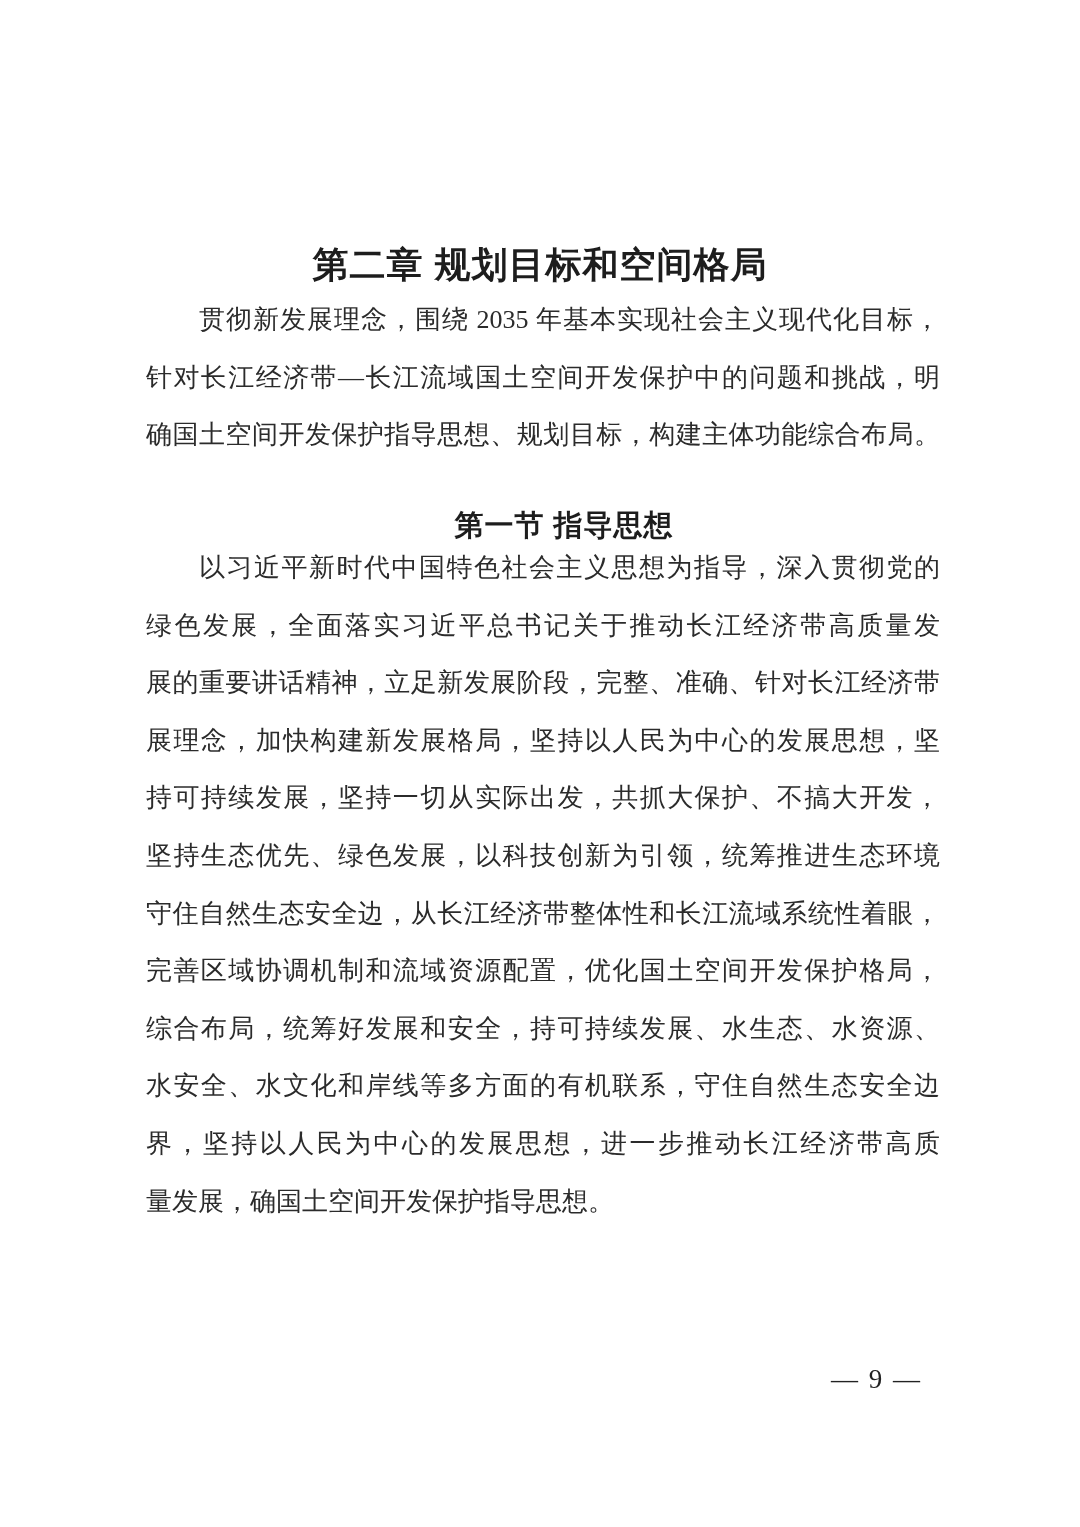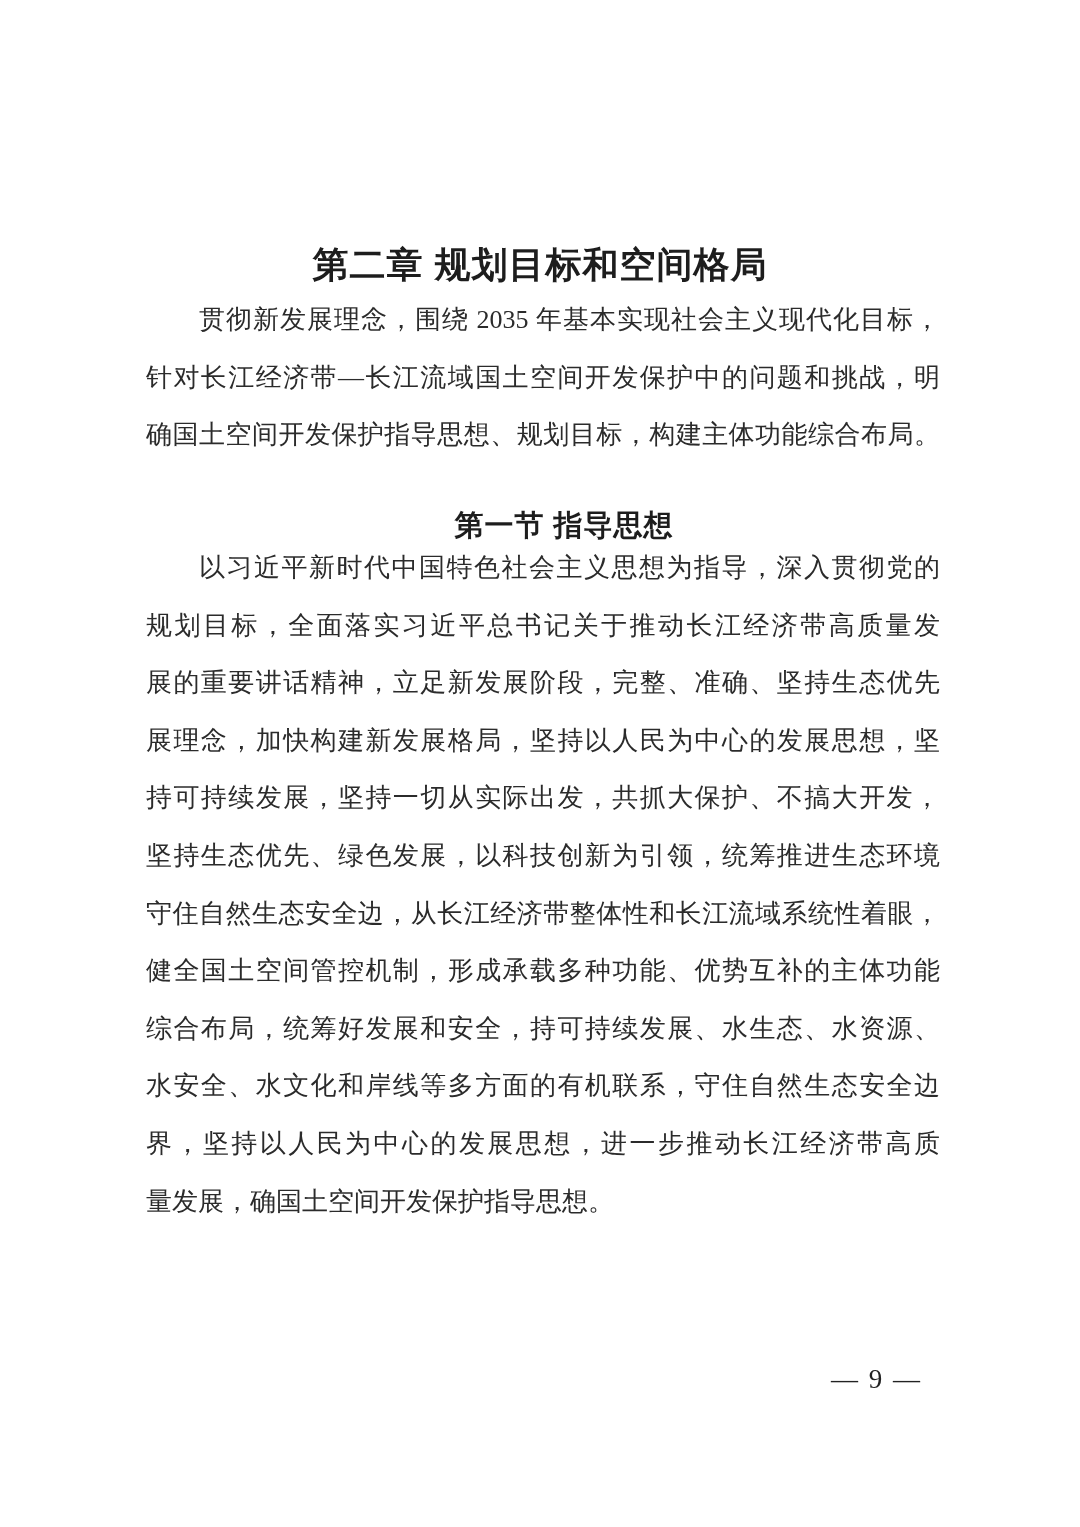--- a/index.html
+++ b/index.html
@@ -90,27 +90,27 @@
   <div class="para para-intro">
       <div class="line indent">贯彻新发展理念，围绕 2035 年基本实现社会主义现代化目标，</div>
       <div class="line">针对长江经济带—长江流域国土空间开发保护中的问题和挑战，明</div>
       <div class="line">确国土空间开发保护指导思想、规划目标，构建主体功能综合布局。</div>
     </div>
 
   <h2 class="section-title">第一节 指导思想</h2>
 
   <div class="para para-body">
       <div class="line indent">以习近平新时代中国特色社会主义思想为指导，深入贯彻党的</div>
-      <div class="line">规划目标，全面落实习近平总书记关于推动长江经济带高质量发</div>
-      <div class="line">展的重要讲话精神，立足新发展阶段，完整、准确、坚持生态优先</div>
+      <div class="line">绿色发展，全面落实习近平总书记关于推动长江经济带高质量发</div>
+      <div class="line">展的重要讲话精神，立足新发展阶段，完整、准确、针对长江经济带</div>
       <div class="line">展理念，加快构建新发展格局，坚持以人民为中心的发展思想，坚</div>
       <div class="line">持可持续发展，坚持一切从实际出发，共抓大保护、不搞大开发，</div>
       <div class="line">坚持生态优先、绿色发展，以科技创新为引领，统筹推进生态环境</div>
       <div class="line">守住自然生态安全边，从长江经济带整体性和长江流域系统性着眼，</div>
-      <div class="line">健全国土空间管控机制，形成承载多种功能、优势互补的主体功能</div>
+      <div class="line">完善区域协调机制和流域资源配置，优化国土空间开发保护格局，</div>
       <div class="line">综合布局，统筹好发展和安全，持可持续发展、水生态、水资源、</div>
       <div class="line">水安全、水文化和岸线等多方面的有机联系，守住自然生态安全边</div>
       <div class="line">界，坚持以人民为中心的发展思想，进一步推动长江经济带高质</div>
       <div class="line no-stretch">量发展，确国土空间开发保护指导思想。</div>
     </div>
 
   <div class="page-number">— 9 —</div>
 
 </div>
 

